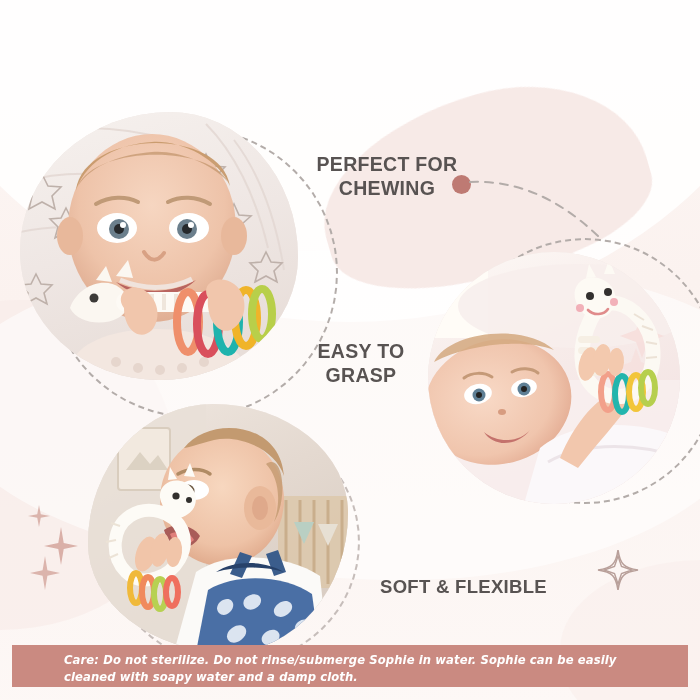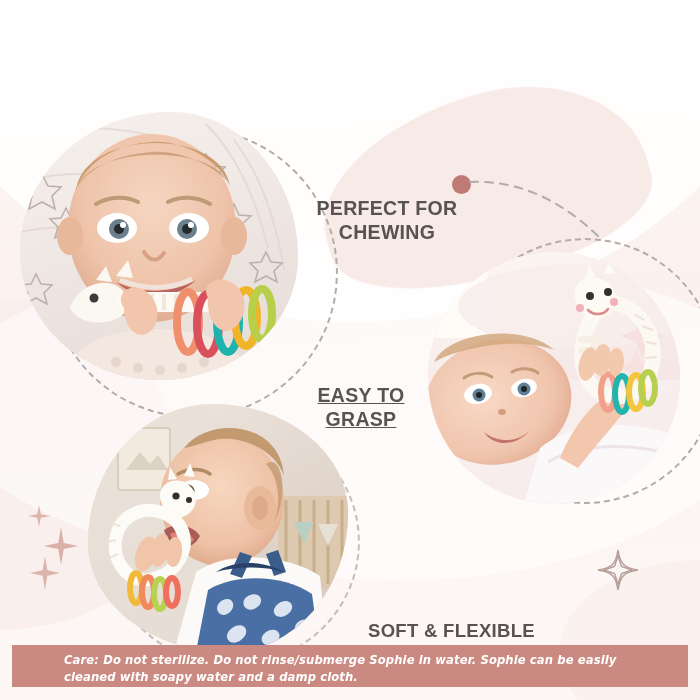--- a/index.html
+++ b/index.html
@@ -103,25 +103,24 @@
     font-size:15.5px;font-weight:bold;
     letter-spacing:1.35px;
     color:#585352;
   }
   .feature{
     position:absolute;
     font-weight:bold;
     color:#585352;
     line-height:1.22;
     letter-spacing:.3px;
-    margin-top:44px;
   }
   #feat-chew{left:302px;top:153px;width:170px;font-size:19.5px;text-align:center;}
-  #feat-grasp{left:300px;top:340px;width:122px;font-size:19.5px;text-align:center;text-decoration:underline;}
-  #feat-soft{left:368px;top:576px;width:200px;font-size:18.5px;text-align:left;}
+  #feat-grasp{left:300px;top:340px;width:122px;font-size:19.5px;text-align:center;}
+  #feat-soft{left:380px;top:576px;width:200px;font-size:18.5px;text-align:left;}
 
   
   .connect-dot{
     position:absolute;left:452px;top:175px;width:19px;height:19px;
     border-radius:50%;background:#be7a73;
   }
   .connect-line{
     position:absolute;left:470px;top:178px;width:130px;height:60px;
     overflow:visible;pointer-events:none;
   }

